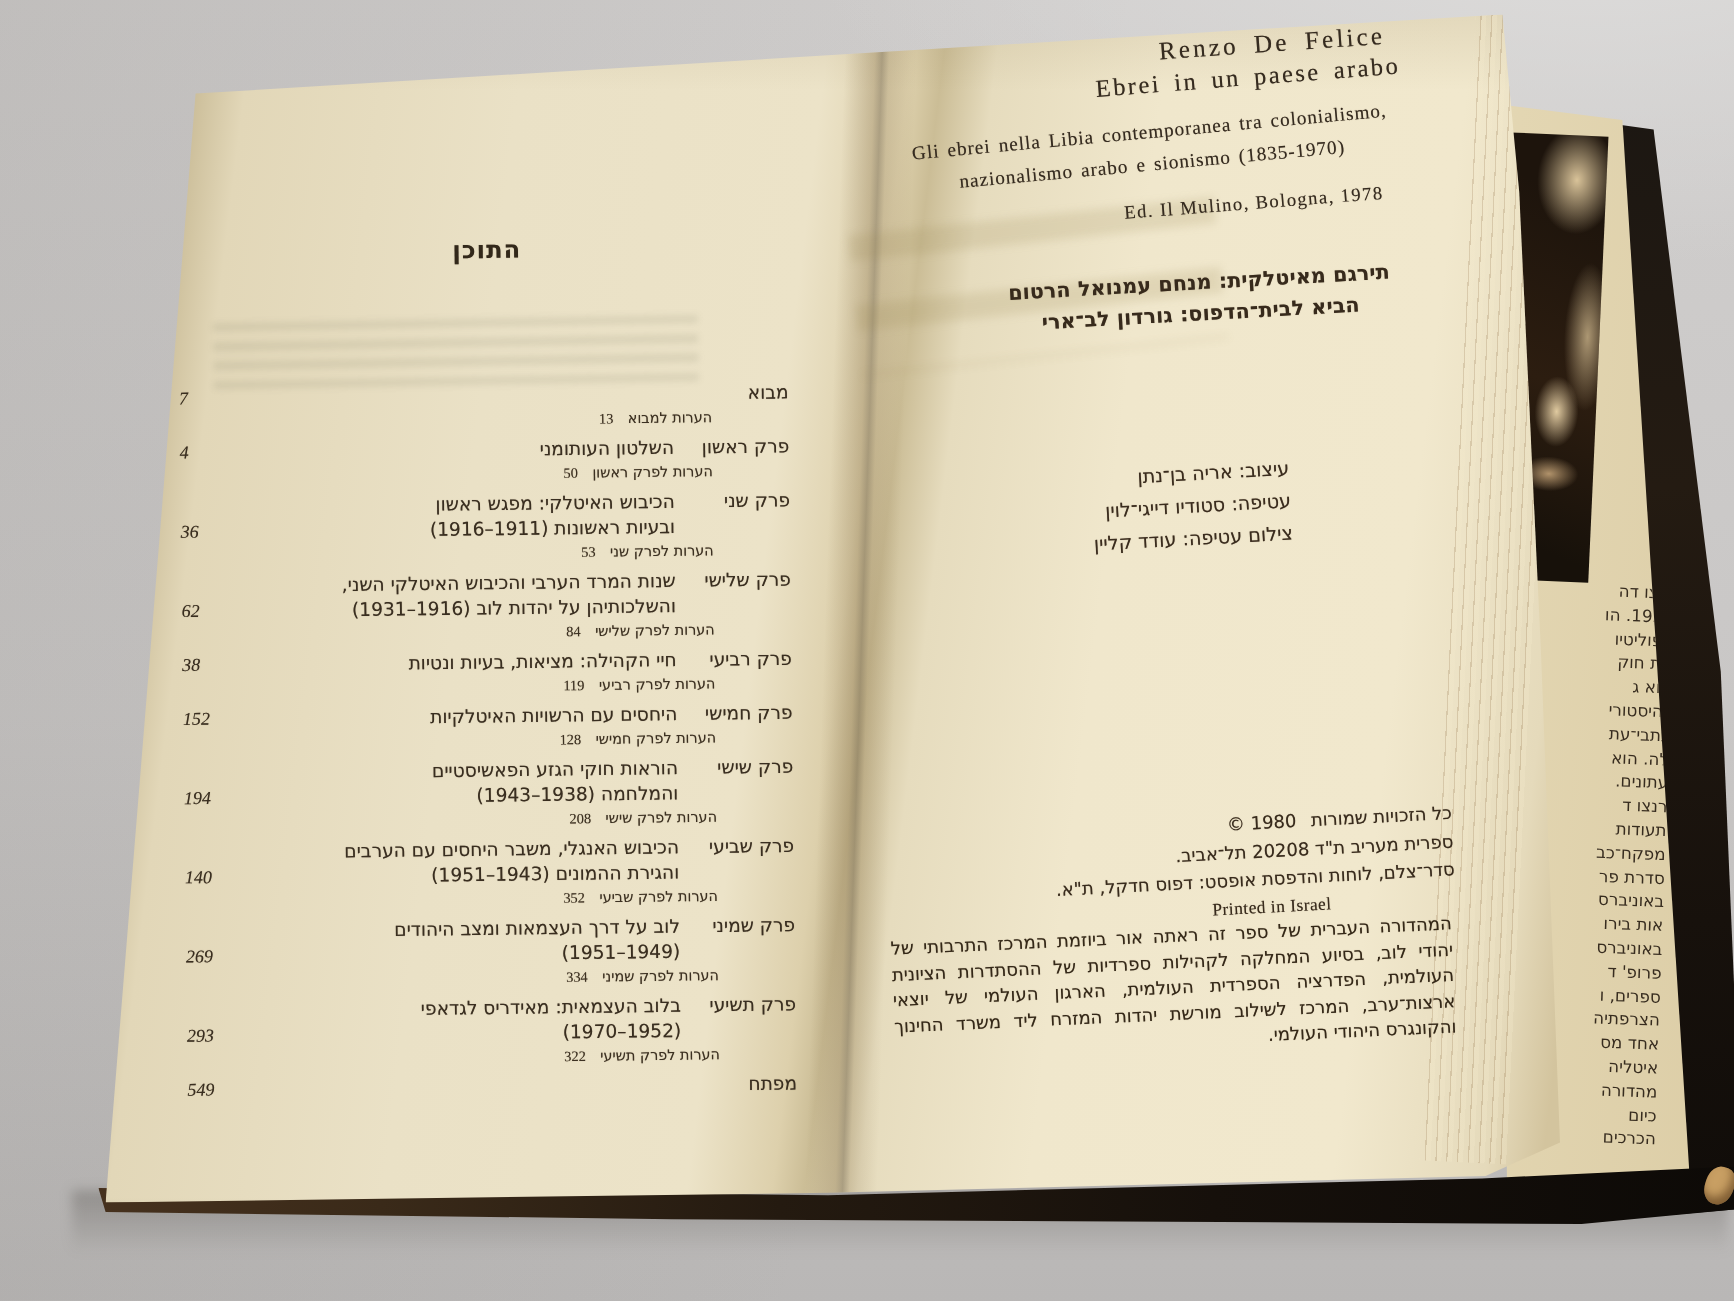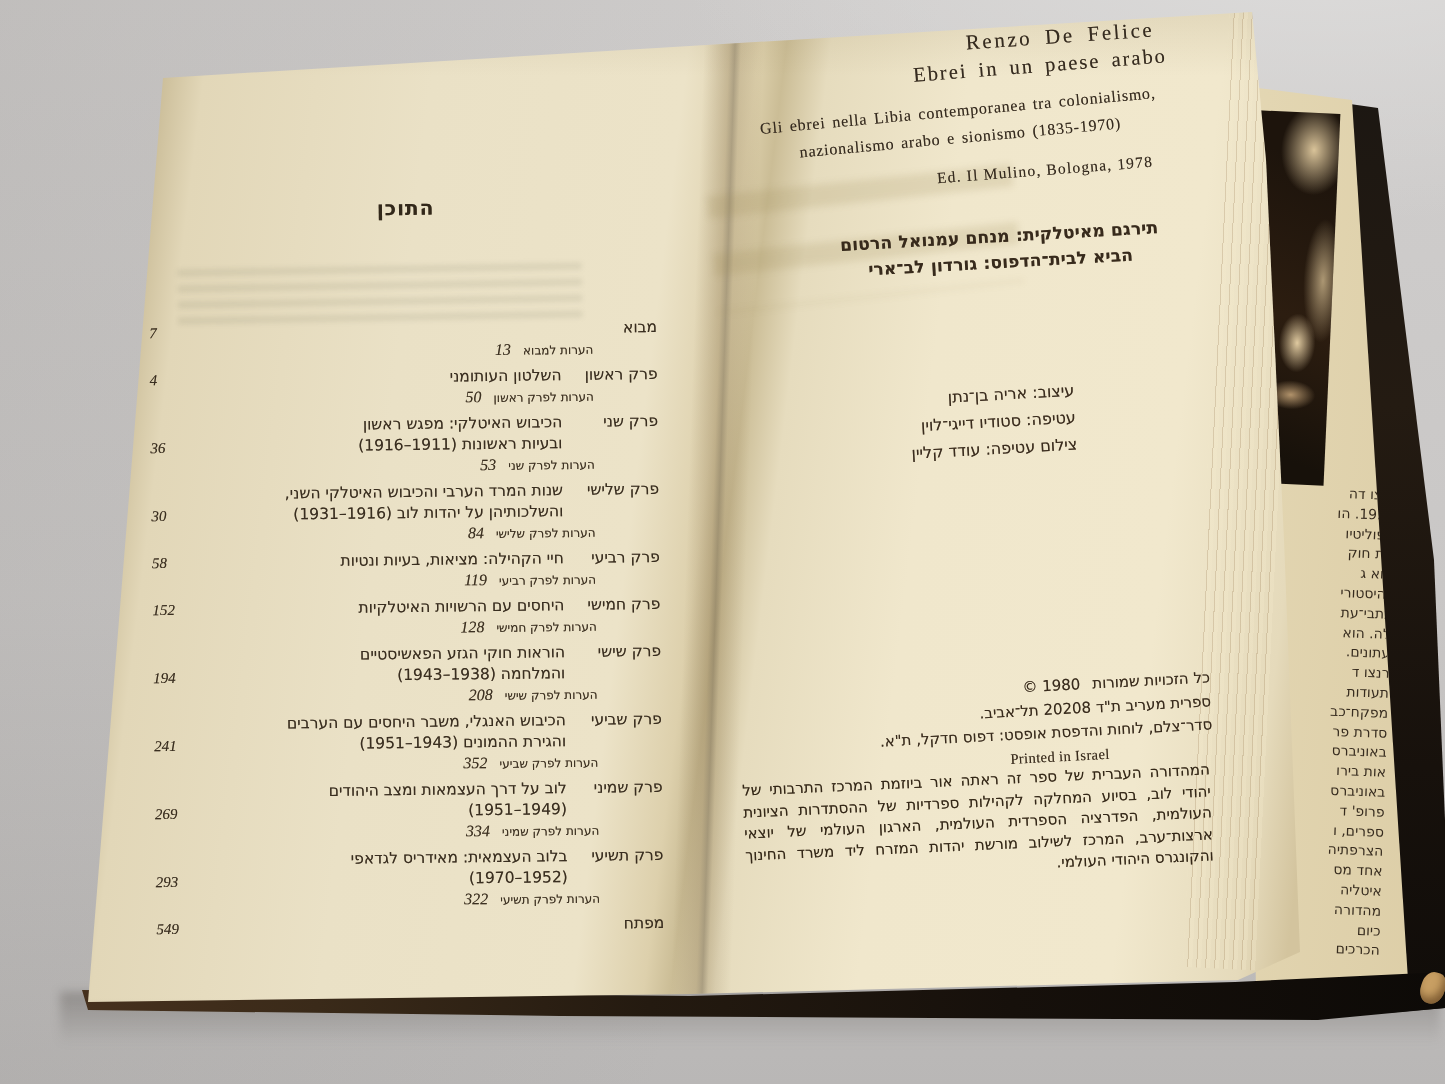--- a/index.html
+++ b/index.html
@@ -89,21 +89,21 @@
     direction:rtl;color:#392e20;}
   .toc-heading{text-align:center;font-size:20px;font-weight:bold;letter-spacing:1px;
     margin-bottom:100px;color:#32281a;}
   .toc-entry{margin-bottom:6px;}
   .toc-row{display:flex;padding-left:0;padding-right:8px;}
   .toc-chap{flex:none;width:96px;font-size:15.5px;line-height:21px;}
   .toc-title{flex:1;font-size:15.5px;line-height:21px;white-space:pre-line;text-align:right;}
   .toc-num{flex:none;width:62px;text-align:left;align-self:flex-end;
     font-family:"Liberation Serif",serif;font-style:italic;font-size:15px;line-height:21px;}
   .toc-note{margin:1px 72px 0 0;font-size:12px;line-height:17px;color:#3c3122;}
-  .np{font-family:"Liberation Serif",serif;font-style:italic;font-size:16px;margin-right:12px;}
+  .np{font-family:"Liberation Serif",serif;font-size:12px;margin-right:12px;}
 </style>
 </head>
 <body>
 
 <div class="scene">
   <div class="abs bg"></div>
   <div class="abs under-shadow"></div>
 
   <div class="abs cover-right"></div>
 
@@ -206,29 +206,29 @@
 ובעיות ראשונות (1911–1916)</div>
               <div class="toc-num">36</div>
             </div>
             <div class="toc-note"><span>הערות לפרק שני</span><span class="np">53</span></div>
           </div>
           <div class="toc-entry">
             <div class="toc-row">
               <div class="toc-chap">פרק שלישי</div>
               <div class="toc-title">שנות המרד הערבי והכיבוש האיטלקי השני,
 והשלכותיהן על יהדות לוב (1916–1931)</div>
-              <div class="toc-num">30</div>
+              <div class="toc-num">62</div>
             </div>
             <div class="toc-note"><span>הערות לפרק שלישי</span><span class="np">84</span></div>
           </div>
           <div class="toc-entry">
             <div class="toc-row">
               <div class="toc-chap">פרק רביעי</div>
               <div class="toc-title">חיי הקהילה: מציאות, בעיות ונטיות</div>
-              <div class="toc-num">58</div>
+              <div class="toc-num">38</div>
             </div>
             <div class="toc-note"><span>הערות לפרק רביעי</span><span class="np">119</span></div>
           </div>
           <div class="toc-entry">
             <div class="toc-row">
               <div class="toc-chap">פרק חמישי</div>
               <div class="toc-title">היחסים עם הרשויות האיטלקיות</div>
               <div class="toc-num">152</div>
             </div>
             <div class="toc-note"><span>הערות לפרק חמישי</span><span class="np">128</span></div>
@@ -240,21 +240,21 @@
 והמלחמה (1938–1943)</div>
               <div class="toc-num">194</div>
             </div>
             <div class="toc-note"><span>הערות לפרק שישי</span><span class="np">208</span></div>
           </div>
           <div class="toc-entry">
             <div class="toc-row">
               <div class="toc-chap">פרק שביעי</div>
               <div class="toc-title">הכיבוש האנגלי, משבר היחסים עם הערבים
 והגירת ההמונים (1943–1951)</div>
-              <div class="toc-num">241</div>
+              <div class="toc-num">140</div>
             </div>
             <div class="toc-note"><span>הערות לפרק שביעי</span><span class="np">352</span></div>
           </div>
           <div class="toc-entry">
             <div class="toc-row">
               <div class="toc-chap">פרק שמיני</div>
               <div class="toc-title">לוב על דרך העצמאות ומצב היהודים
 (1949–1951)</div>
               <div class="toc-num">269</div>
             </div>

